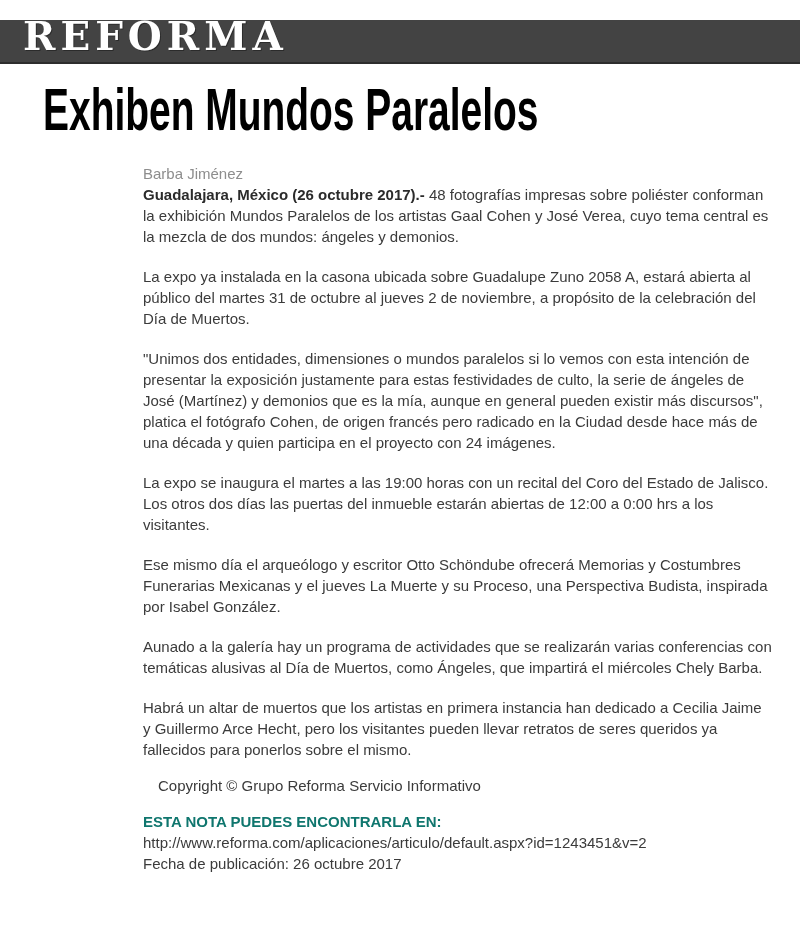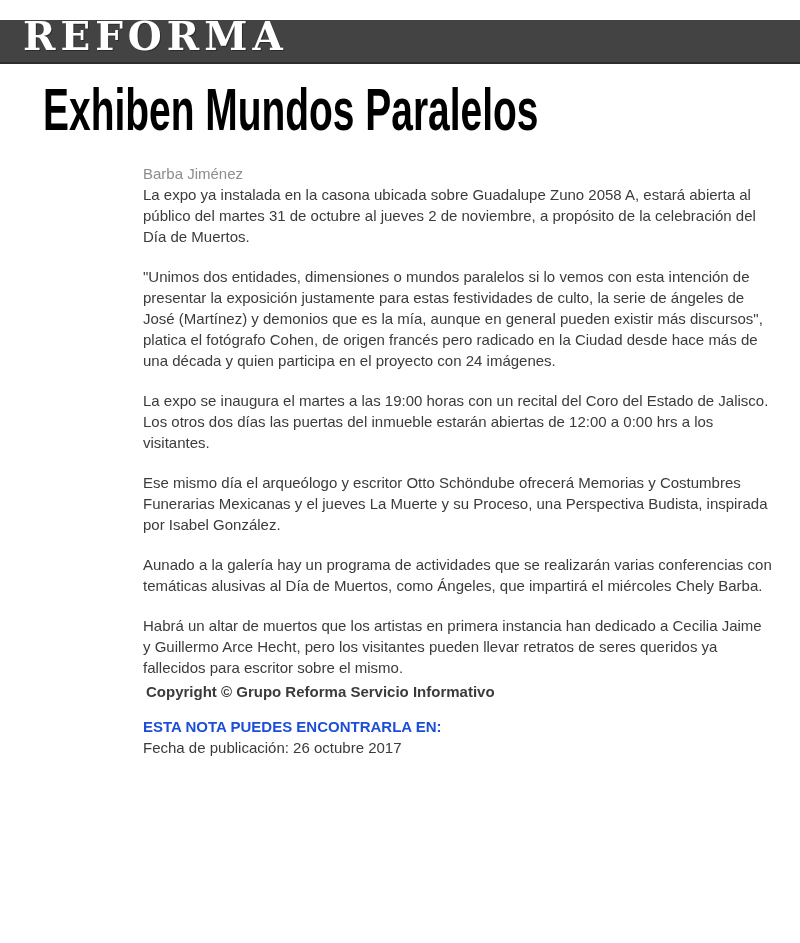--- a/index.html
+++ b/index.html
@@ -61,54 +61,55 @@
     margin: 0 0 19px 0;
   }
   .content p.tight {
     margin-bottom: 0;
   }
   .dateline {
     font-weight: bold;
     color: #2b2b2b;
   }
   .copyright {
-    margin: 3px;
-    font-weight: bold;
+    margin: 15px;
   }
   
   .footer {
     margin-top: 14px;
   }
   .footer-heading {
     font-weight: bold;
-    color: #1d4ed8;
+    color: #0f766e;
   }
   .footer div {
     line-height: 21px;
   }
 </style>
 </head>
 <body>
 
 <div class="banner">
   <div class="logo">REFORMA</div>
 </div>
 
 <h1 class="headline">Exhiben Mundos Paralelos</h1>
 
 <div class="content">
   <div class="byline">Barba Jiménez</div>
 
+  <p><span class="dateline">Guadalajara, México (26 octubre 2017).-</span><span> 48 fotografías impresas sobre poliéster conforman la exhibición Mundos Paralelos de los artistas Gaal Cohen y José Verea, cuyo tema central es la mezcla de dos mundos: ángeles y demonios.</span></p>
 
   <p>La expo ya instalada en la casona ubicada sobre Guadalupe Zuno 2058 A, estará abierta al público del martes 31 de octubre al jueves 2 de noviembre, a propósito de la celebración del Día de Muertos.</p>
   <p>"Unimos dos entidades, dimensiones o mundos paralelos si lo vemos con esta intención de presentar la exposición justamente para estas festividades de culto, la serie de ángeles de José (Martínez) y demonios que es la mía, aunque en general pueden existir más discursos", platica el fotógrafo Cohen, de origen francés pero radicado en la Ciudad desde hace más de una década y quien participa en el proyecto con 24 imágenes.</p>
   <p>La expo se inaugura el martes a las 19:00 horas con un recital del Coro del Estado de Jalisco. Los otros dos días las puertas del inmueble estarán abiertas de 12:00 a 0:00 hrs a los visitantes.</p>
   <p>Ese mismo día el arqueólogo y escritor Otto Schöndube ofrecerá Memorias y Costumbres Funerarias Mexicanas y el jueves La Muerte y su Proceso, una Perspectiva Budista, inspirada por Isabel González.</p>
   <p>Aunado a la galería hay un programa de actividades que se realizarán varias conferencias con temáticas alusivas al Día de Muertos, como Ángeles, que impartirá el miércoles Chely Barba.</p>
-  <p class="tight">Habrá un altar de muertos que los artistas en primera instancia han dedicado a Cecilia Jaime y Guillermo Arce Hecht, pero los visitantes pueden llevar retratos de seres queridos ya fallecidos para escritor sobre el mismo.</p>
+  <p class="tight">Habrá un altar de muertos que los artistas en primera instancia han dedicado a Cecilia Jaime y Guillermo Arce Hecht, pero los visitantes pueden llevar retratos de seres queridos ya fallecidos para ponerlos sobre el mismo.</p>
 
   <div class="copyright">Copyright © Grupo Reforma Servicio Informativo</div>
 
   <div class="footer">
     <div class="footer-heading">ESTA NOTA PUEDES ENCONTRARLA EN:</div>
+    <div>http://www.reforma.com/aplicaciones/articulo/default.aspx?id=1243451&amp;v=2</div>
     <div>Fecha de publicación: 26 octubre 2017</div>
   </div>
 </div>
 
 </body></html>

